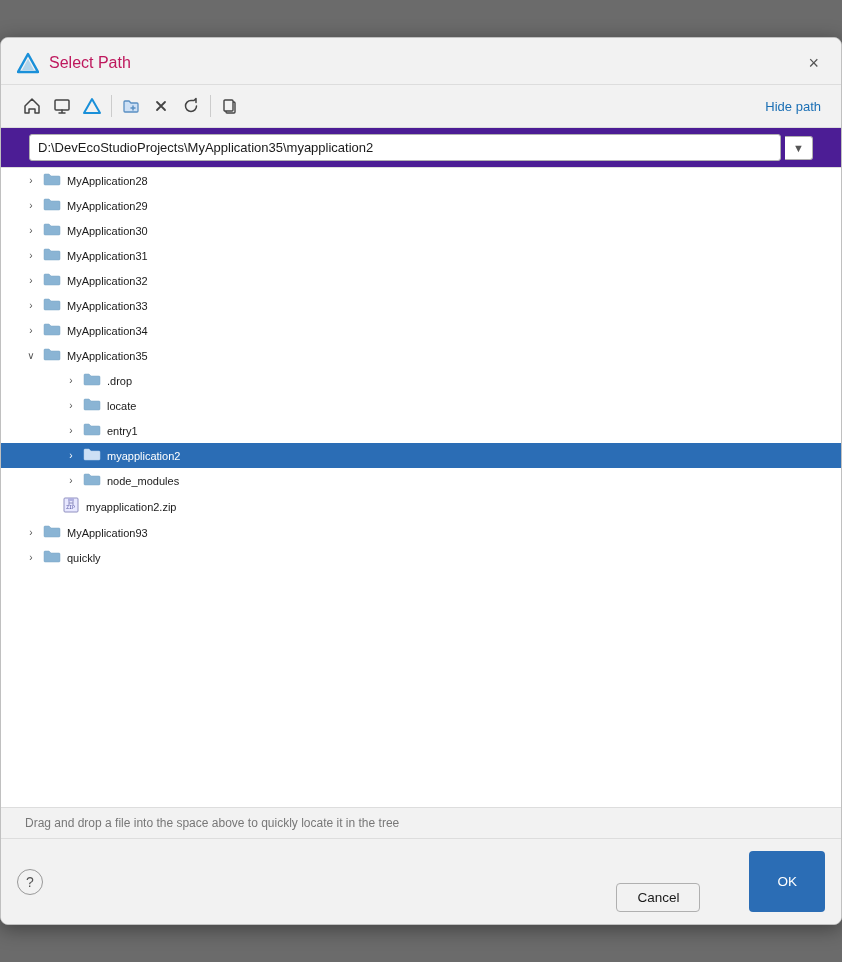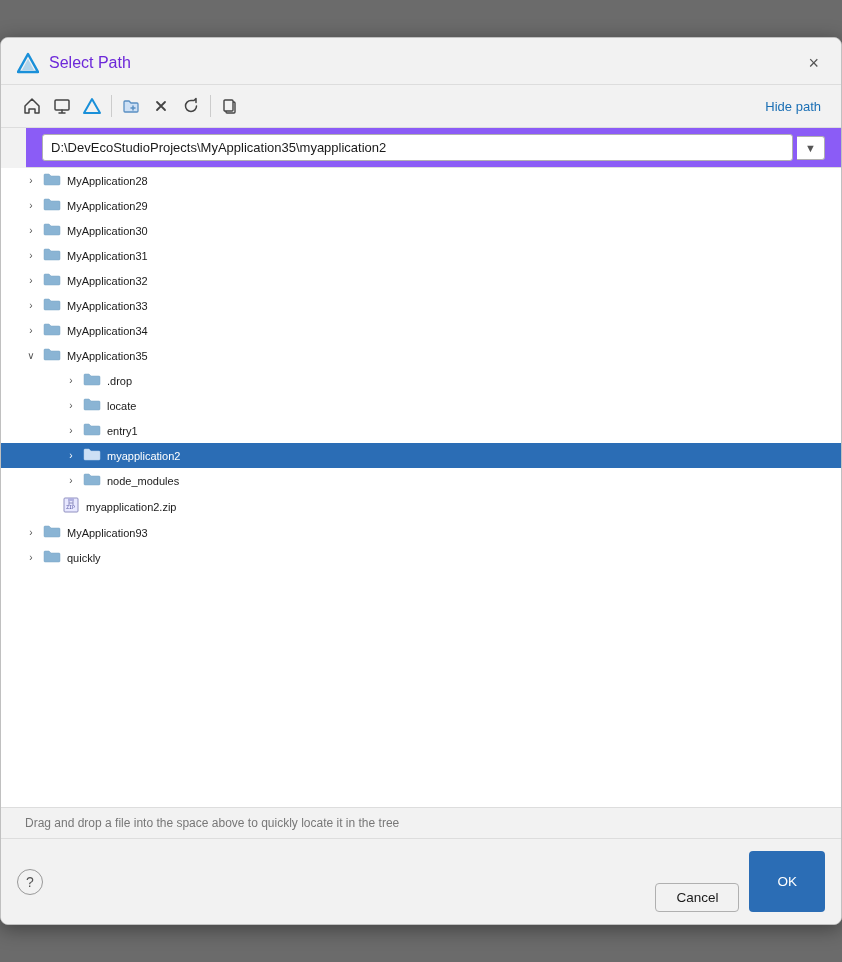--- a/index.html
+++ b/index.html
@@ -33,21 +33,21 @@
       align-items: center;
       gap: 10px;
     }
     .title-logo {
       width: 22px;
       height: 22px;
     }
     .title-text {
       font-size: 16px;
       font-weight: 400;
-      color: #6d28d9;
+      color: #be185d;
     }
     .close-btn {
       cursor: pointer;
       color: #555;
       font-size: 18px;
       line-height: 1;
       background: none;
       border: none;
       padding: 2px 6px;
       border-radius: 4px;
@@ -80,27 +80,26 @@
     .hide-path-btn {
       margin-left: auto;
       background: none;
       border: none;
       cursor: pointer;
       color: #1a6fb5;
       font-size: 13px;
       padding: 2px 4px;
     }
     .path-bar {
-      padding: 6px 16px;
+      padding: 6px 28px;
       display: flex;
       align-items: center;
       gap: 4px;
       border-bottom: 1px solid #ddd;
-      background: #8b5cf6;
-      margin-left: 25px;
+      background: #4c1d95;
     }
     .path-input {
       flex: 1;
       padding: 5px 8px;
       border: 1px solid #b0b0b0;
       border-radius: 3px;
       font-size: 13px;
       color: #1a1a1a;
       background: #fff;
       outline: none;
@@ -216,20 +215,21 @@
     }
     .ok-btn {
       padding: 20px 28px;
       background: #2b6db5;
       border: none;
       border-radius: 4px;
       cursor: pointer;
       font-size: 13.5px;
       color: #fff;
       font-weight: 500;
+      margin-left: 39px;
     }
   </style>
 </head>
 <body>
 
 <div class="dialog">
 
   <div class="title-bar">
     <div class="title-bar-left">
 

